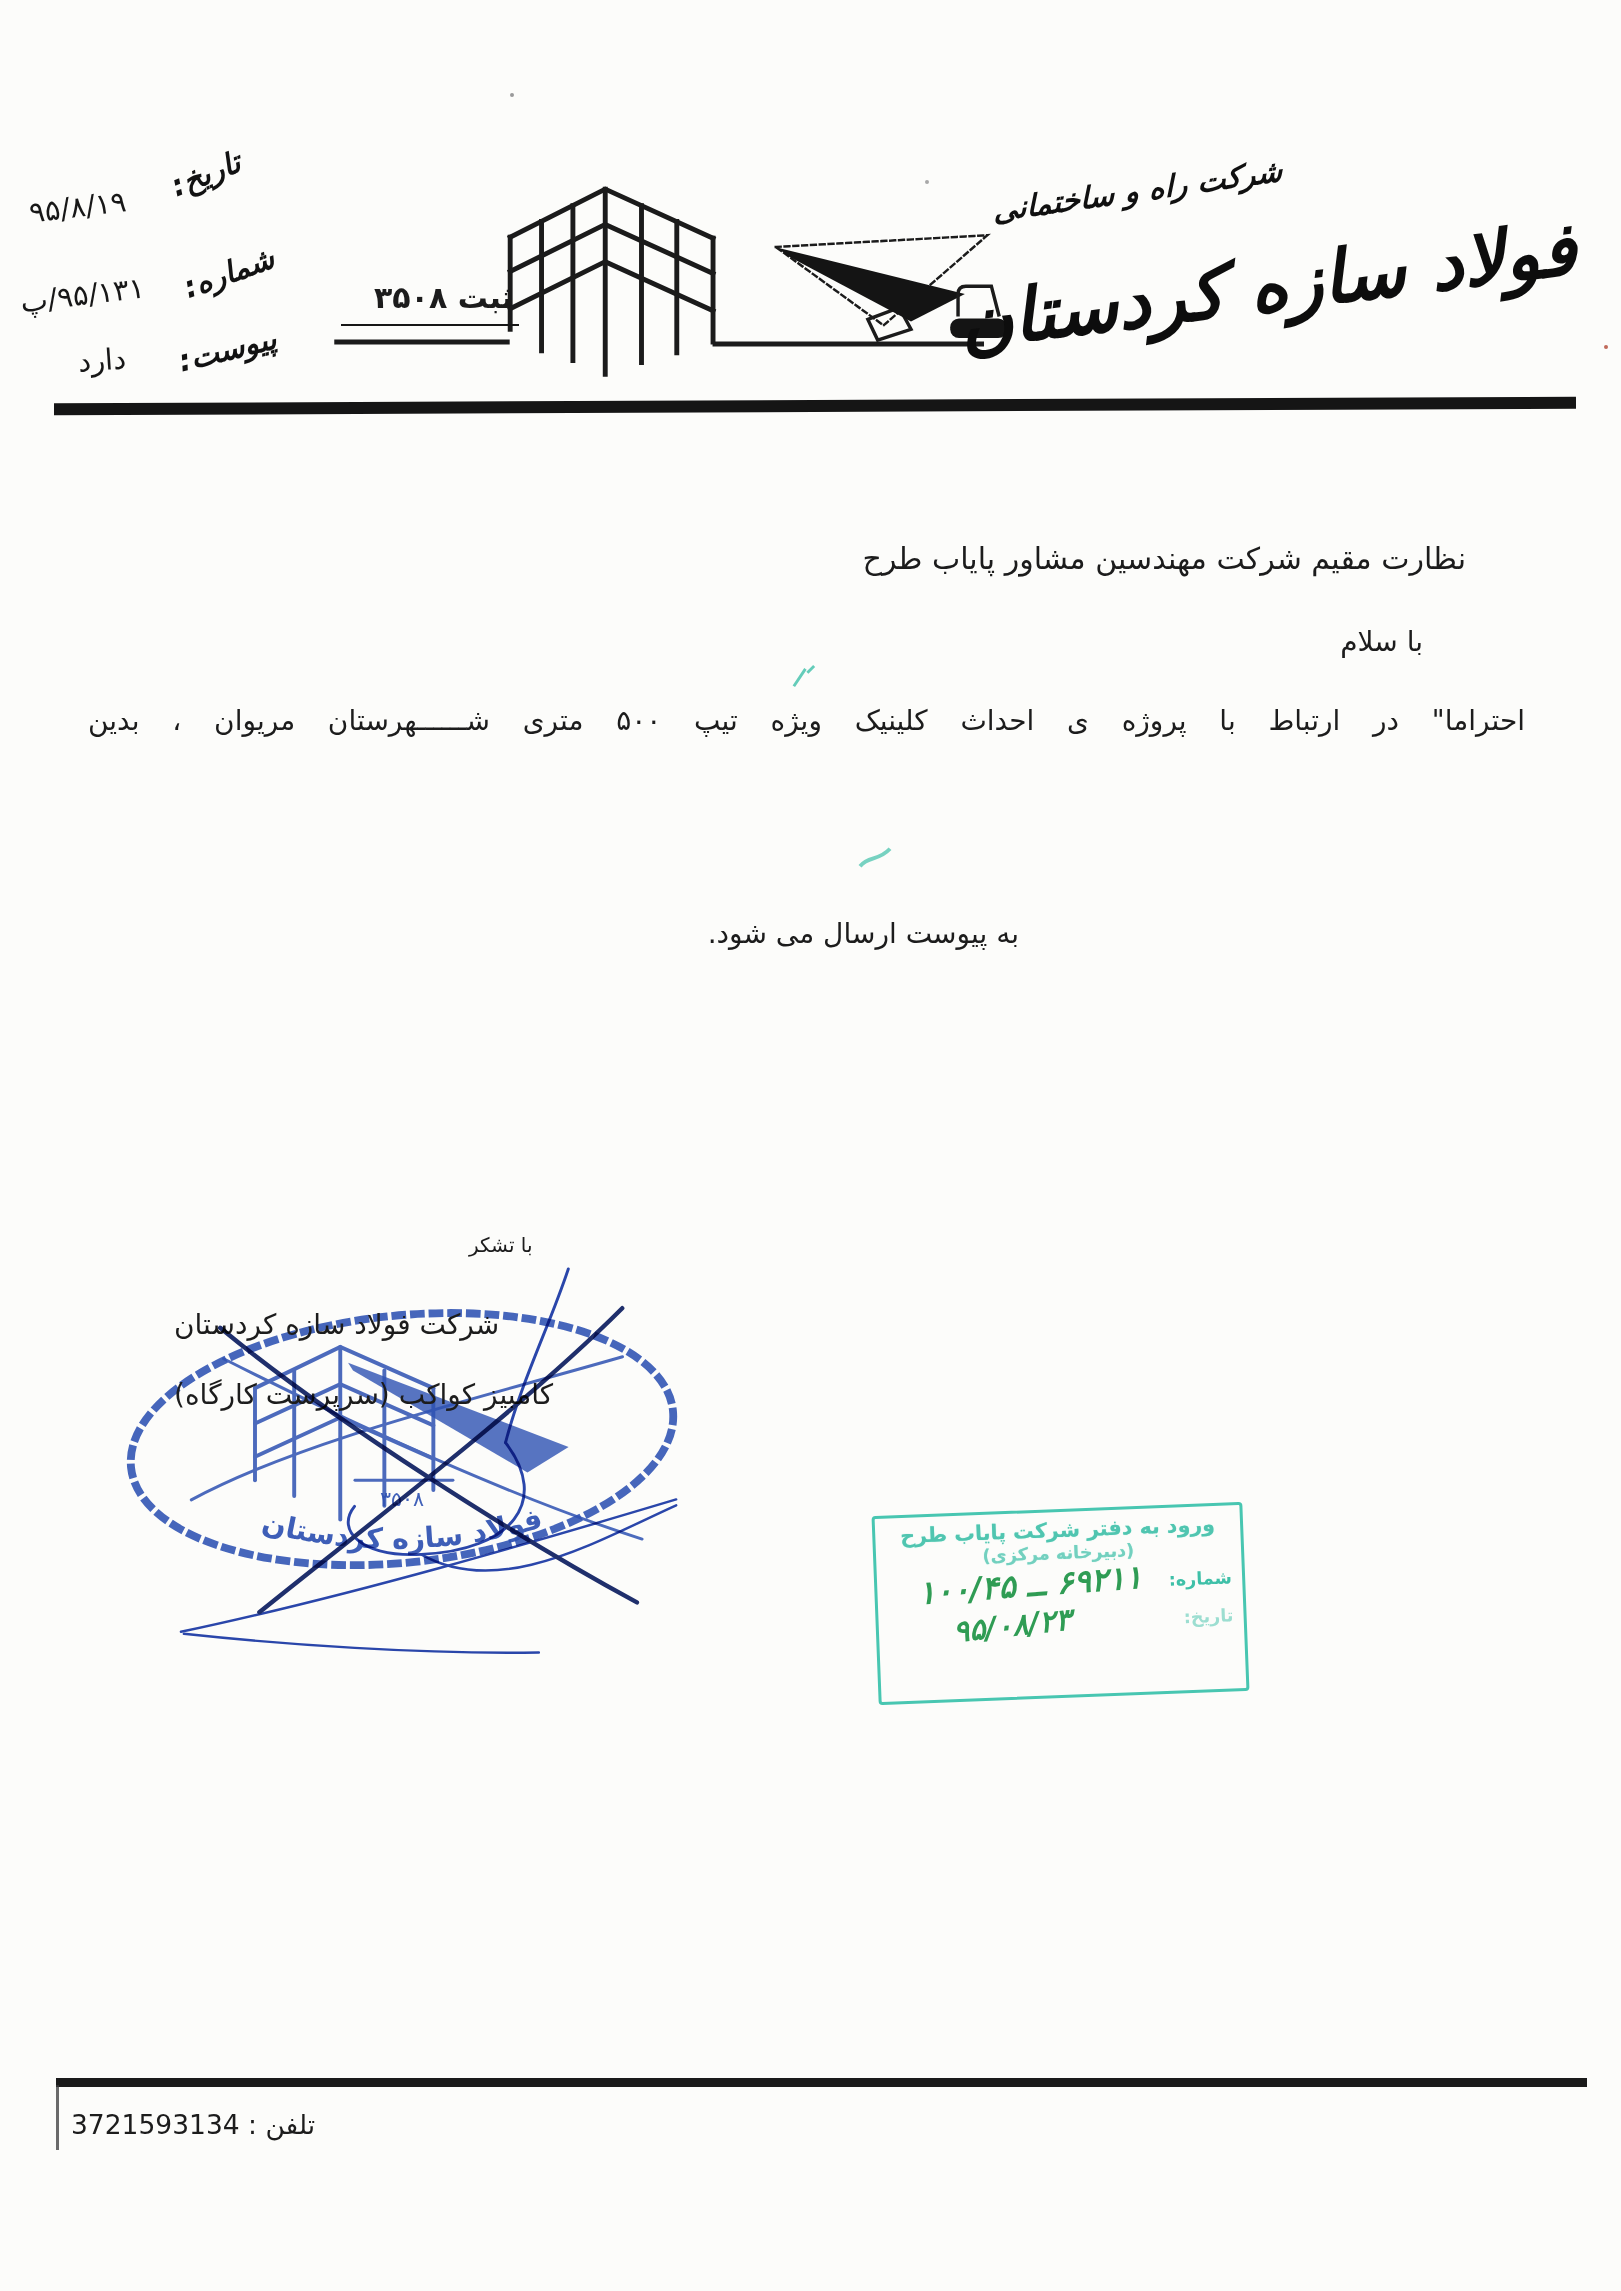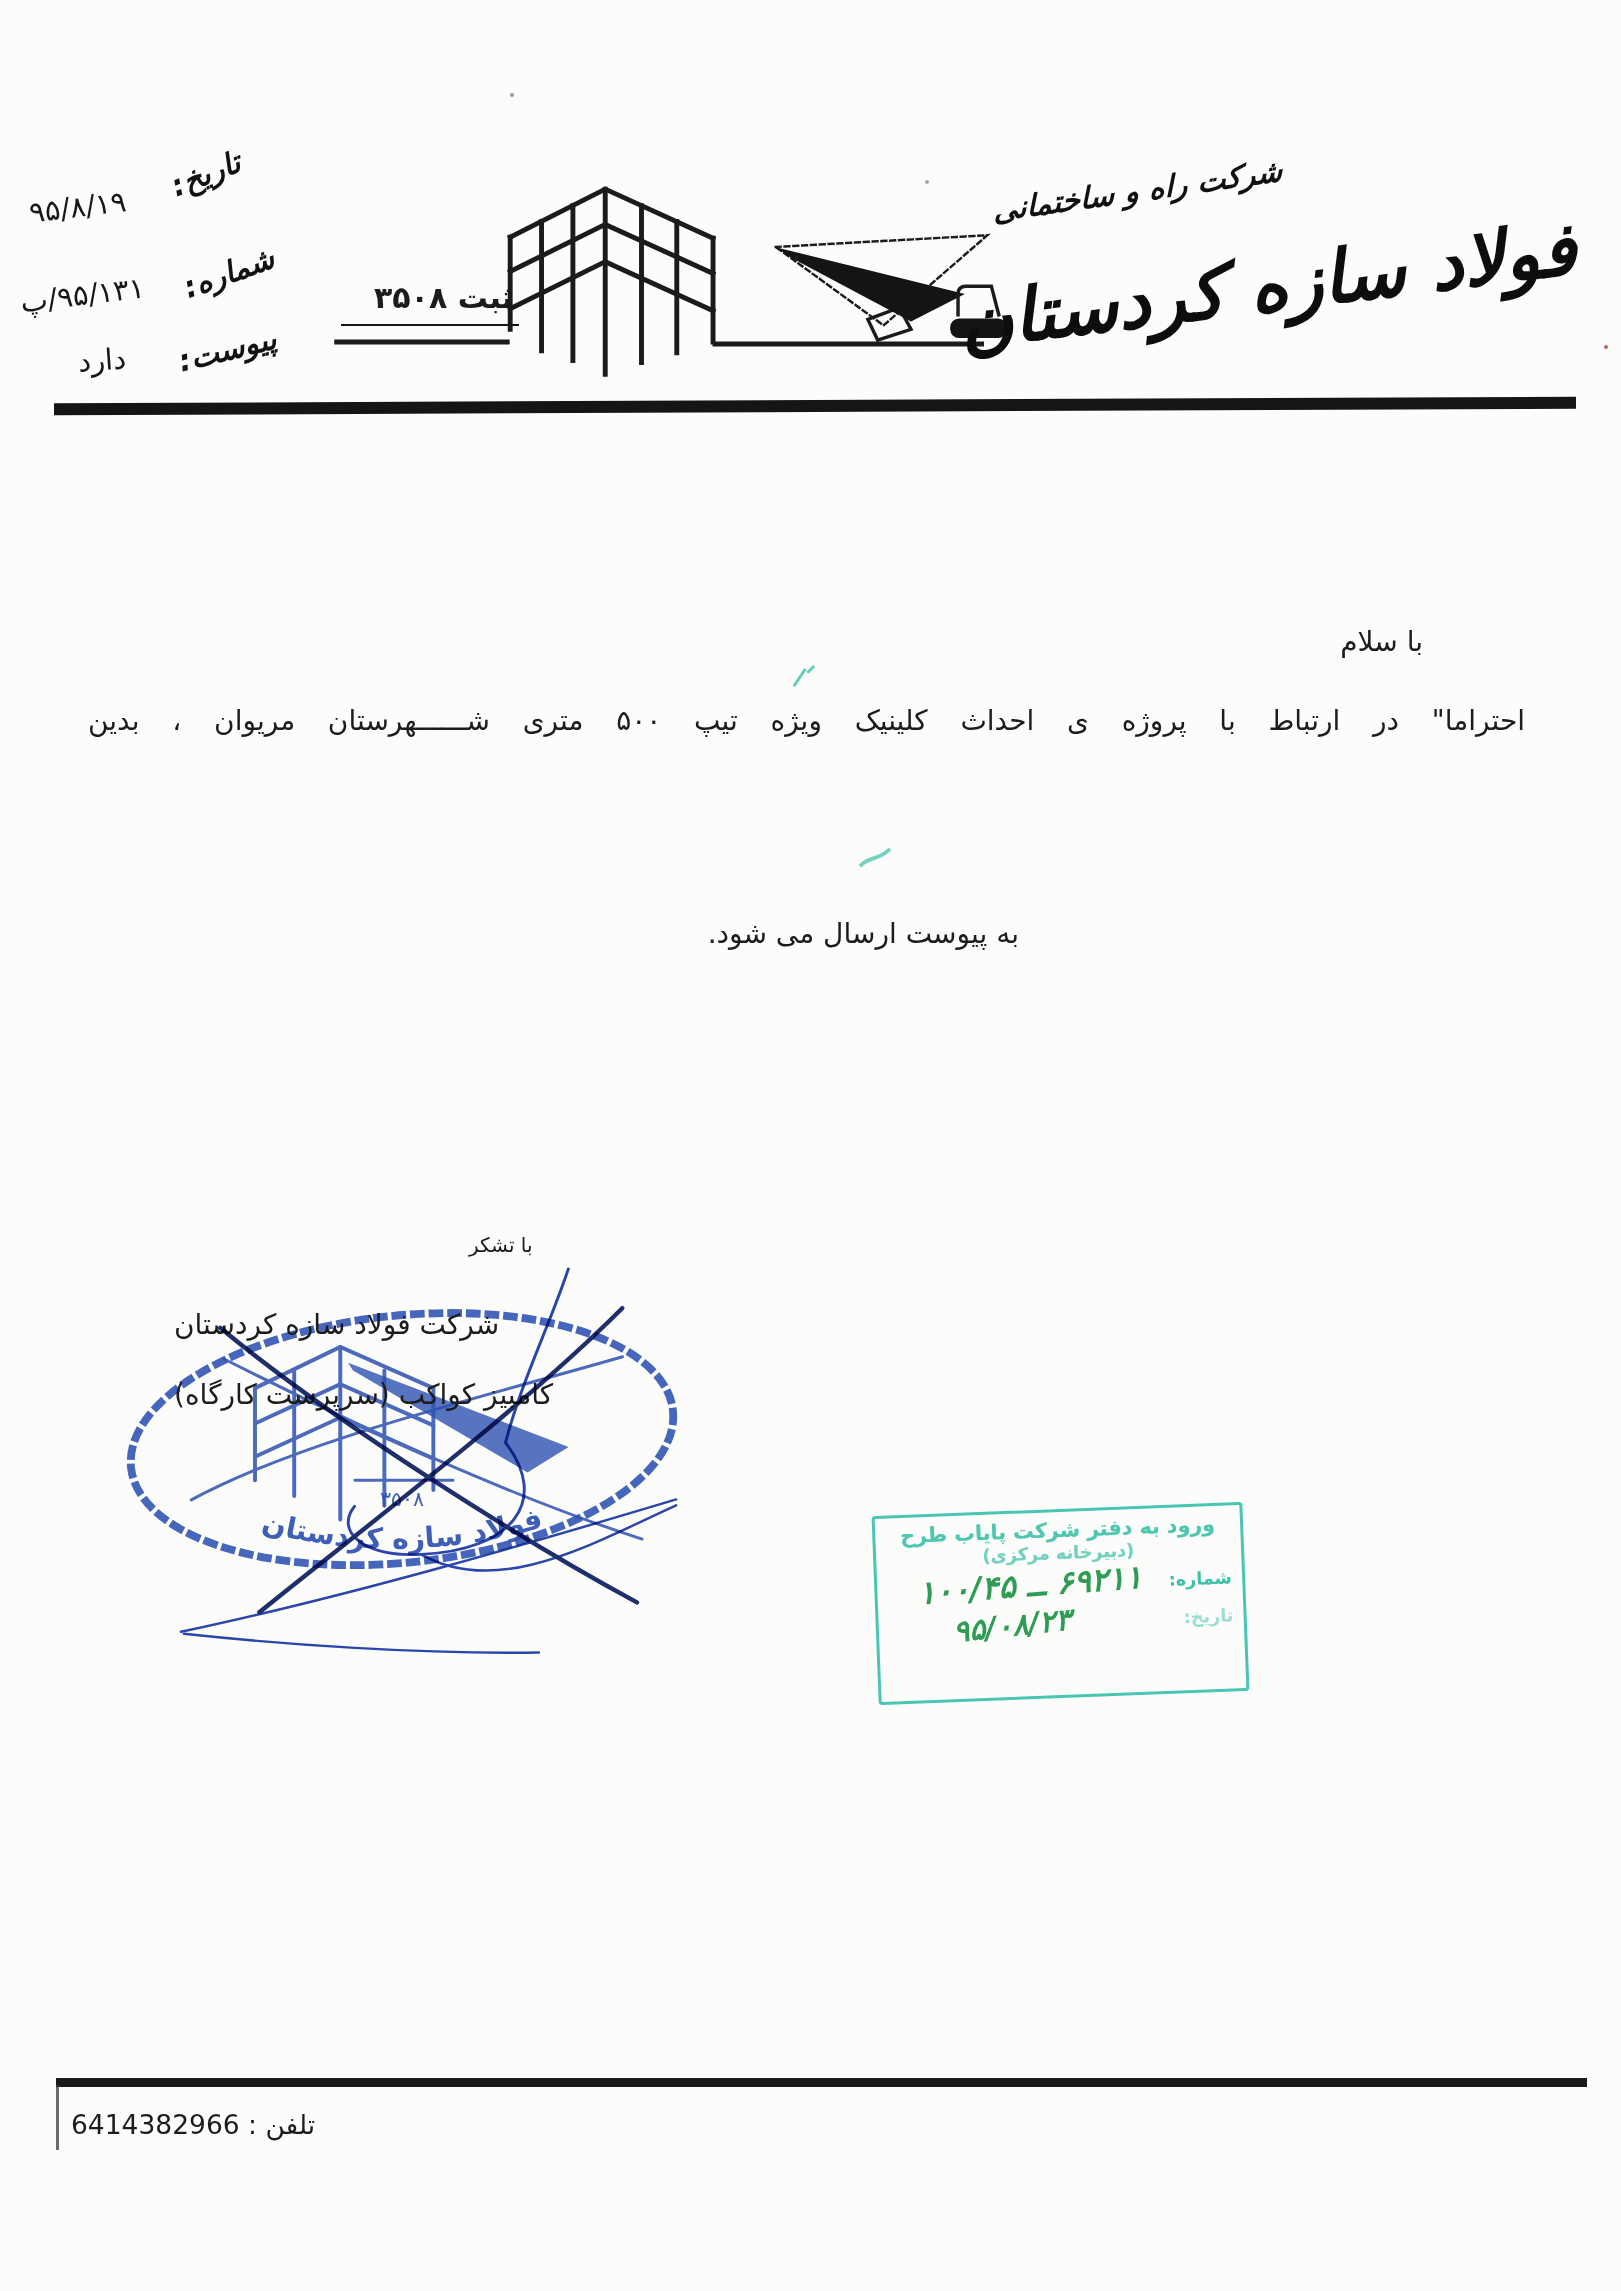--- a/index.html
+++ b/index.html
@@ -136,20 +136,21 @@
     <path d="M648,223 L648,200 Q648,192 656,192 L682,192 L690,223" fill="none" stroke="#1b1b1b" stroke-width="3.5"></path>
   </svg>
 
   <span class="registration">ثبت ۳۵۰۸</span>
 
   <span class="company-line1">شرکت راه و ساختمانی</span>
   <span class="company-name">فولاد سازه کردستان</span>
 
   <div class="rule-top"></div>
 
+  <div class="recipient">نظارت مقیم شرکت مهندسین مشاور پایاب طرح</div>
   <div class="salutation">با سلام</div>
 
   <div class="pline" style="right:96px;top:700px;width:1437px;">احتراما" در ارتباط با پروژه ی احداث کلینیک ویژه تیپ ۵۰۰ متری  شــــــهرستان مریوان ، بدین</div>
 
 
 
   <div class="pline-short" style="right:602px;top:917px;">به پیوست ارسال می شود.</div>
 
   <div class="closing">با تشکر</div>
   <div class="sig-company">شرکت فولاد سازه کردستان</div>
@@ -216,16 +217,16 @@
   <svg class="stray" style="left:857px;top:843px;" width="37" height="29" viewBox="0 0 38 30">
     <path d="M3,24 C12,13 22,19 34,6" stroke="#3fc3ac" stroke-width="4" fill="none" opacity="0.7"></path>
   </svg>
 
   <div class="speck" style="left:510px;top:93px;width:3.9px;height:3.9px;background:#9a9a9a;"></div>
   <div class="speck" style="left:925px;top:180px;width:3.9px;height:3.9px;background:#a8a8a8;"></div>
   <div class="speck" style="left:1604px;top:345px;width:3.9px;height:3.9px;background:#c06a5a;"></div>
 
   <div class="rule-bottom"></div>
   <div class="corner-tick"></div>
-  <div class="footer-phone">تلفن : 6414382966</div>
+  <div class="footer-phone">تلفن : 3721593134</div>
 
 </div>
 
 
 </body></html>

